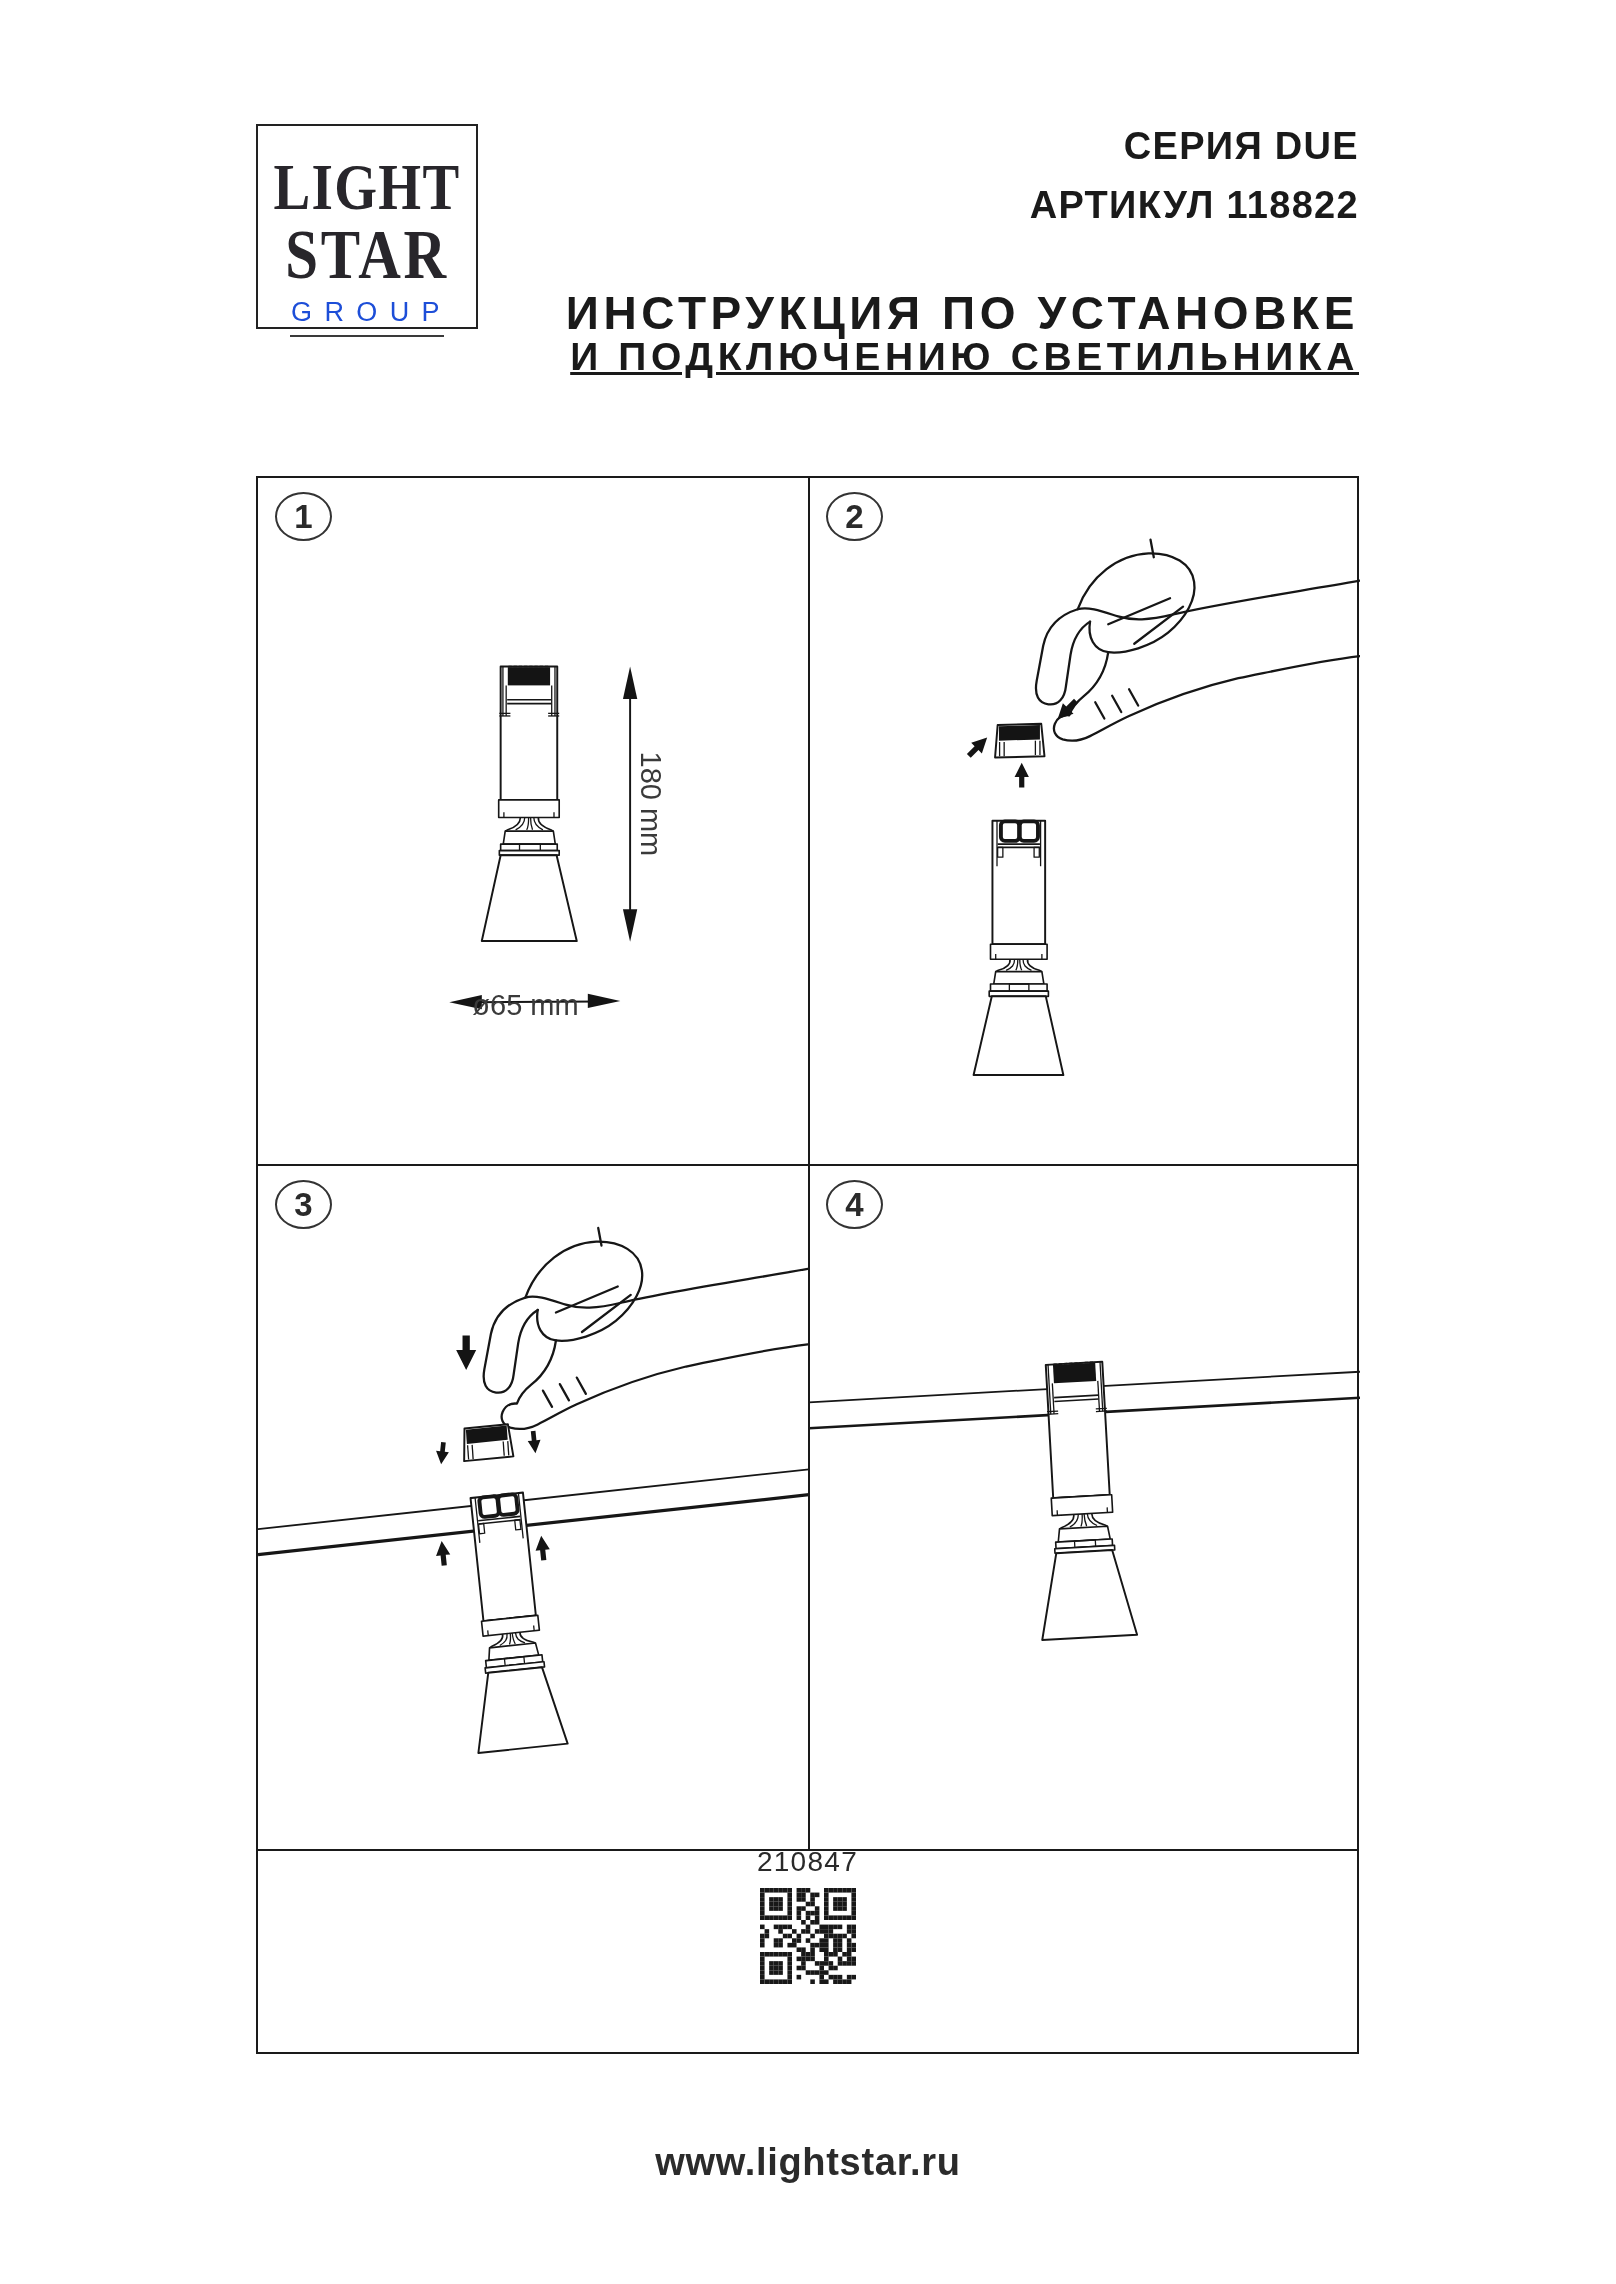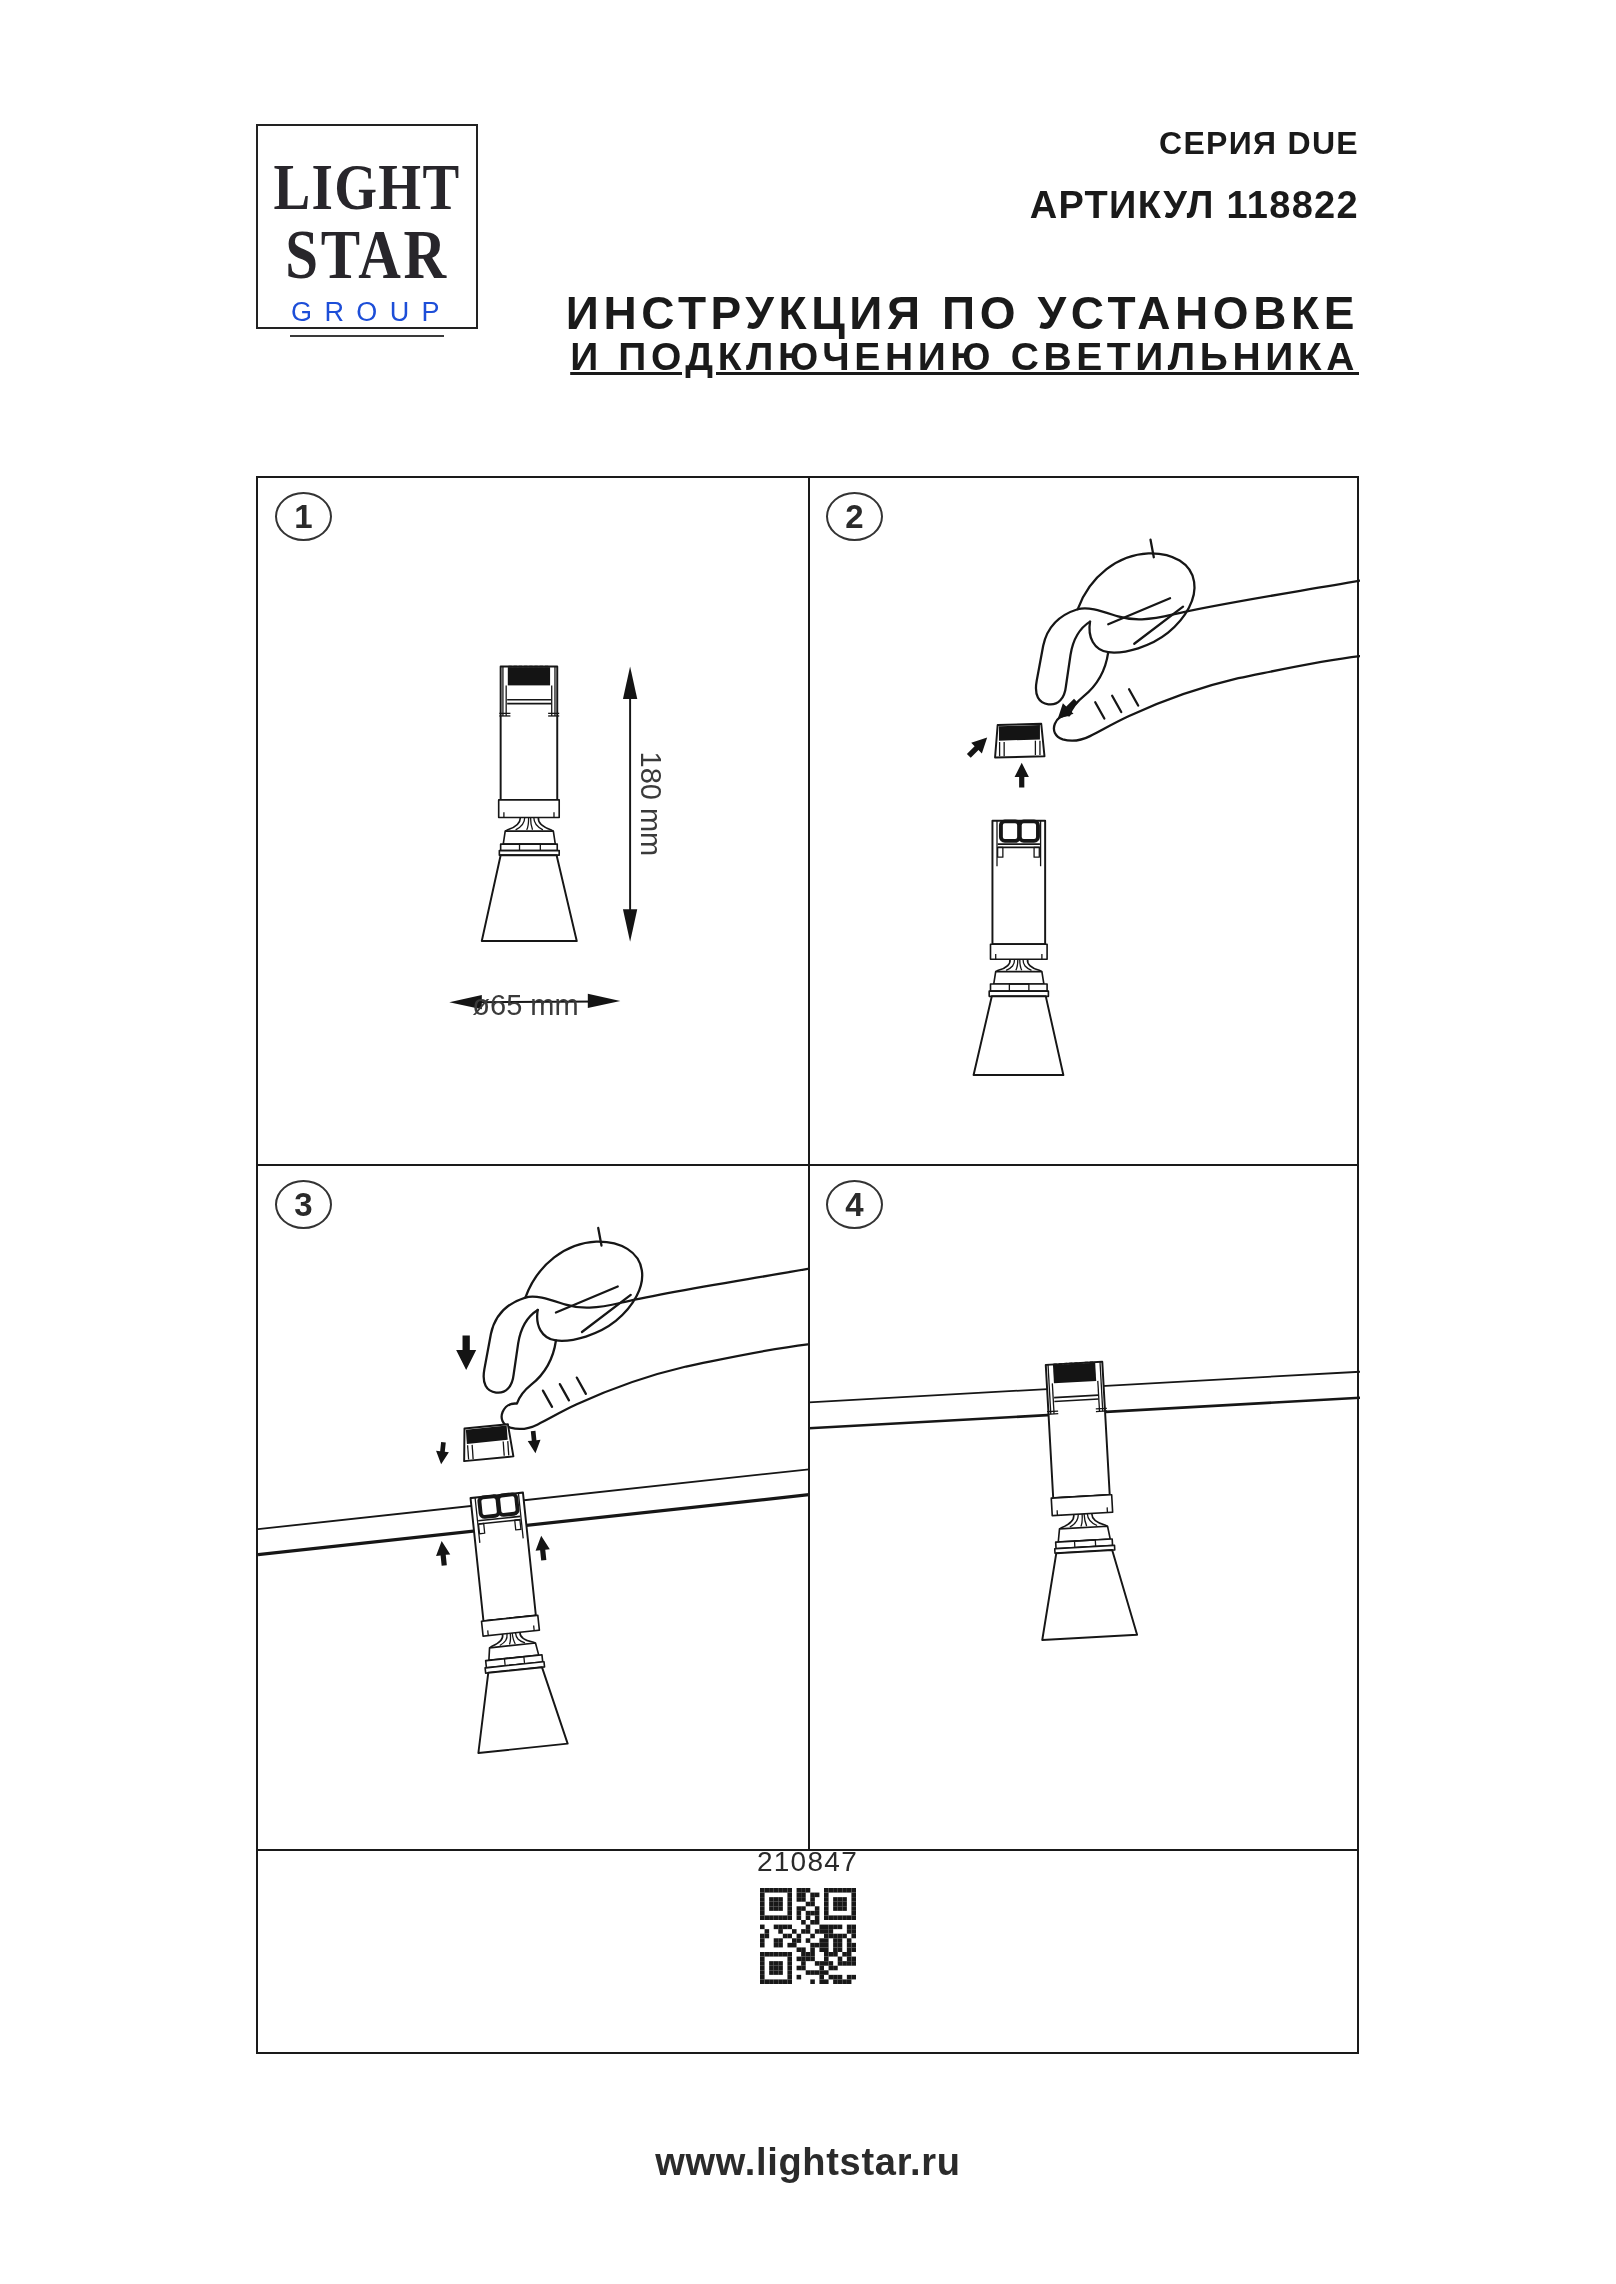--- a/index.html
+++ b/index.html
@@ -23,21 +23,21 @@
     font-family:"Liberation Sans",sans-serif; font-weight:400; color:#1d4ed8;
     font-size:27px; letter-spacing:12.4px; margin-top:14.3px; margin-left:9px; line-height:1;
   }
   .logo-flag{
     margin-top:9px; width:154px; height:7.8px; border:1.3px solid #3a3a3a; box-sizing:border-box;
     display:flex;
   }
   .logo-flag div{height:100%;}
   
   .hdr{position:absolute; right:257px; text-align:right; font-weight:700; white-space:nowrap;}
-  .hdr-series{top:125px; font-size:32px; letter-spacing:1.3px;}
+  .hdr-series{top:125px; font-size:38px; letter-spacing:1.3px;}
   .hdr-article{top:184px; font-size:38px; letter-spacing:1.3px;}
   .hdr-t1{top:286px; font-size:46px; letter-spacing:4.6px;}
   .hdr-t2{top:335px; font-size:39px; letter-spacing:4.6px;text-decoration:underline;}
   
   .grid{
     position:absolute; left:256px; top:476px; width:1103px; height:1578px;
     border:2px solid #1a1a1a; box-sizing:border-box; background:#fff;
   }
   .panel{position:absolute; overflow:hidden;}
   .panel svg{position:absolute; left:0; top:0;}

